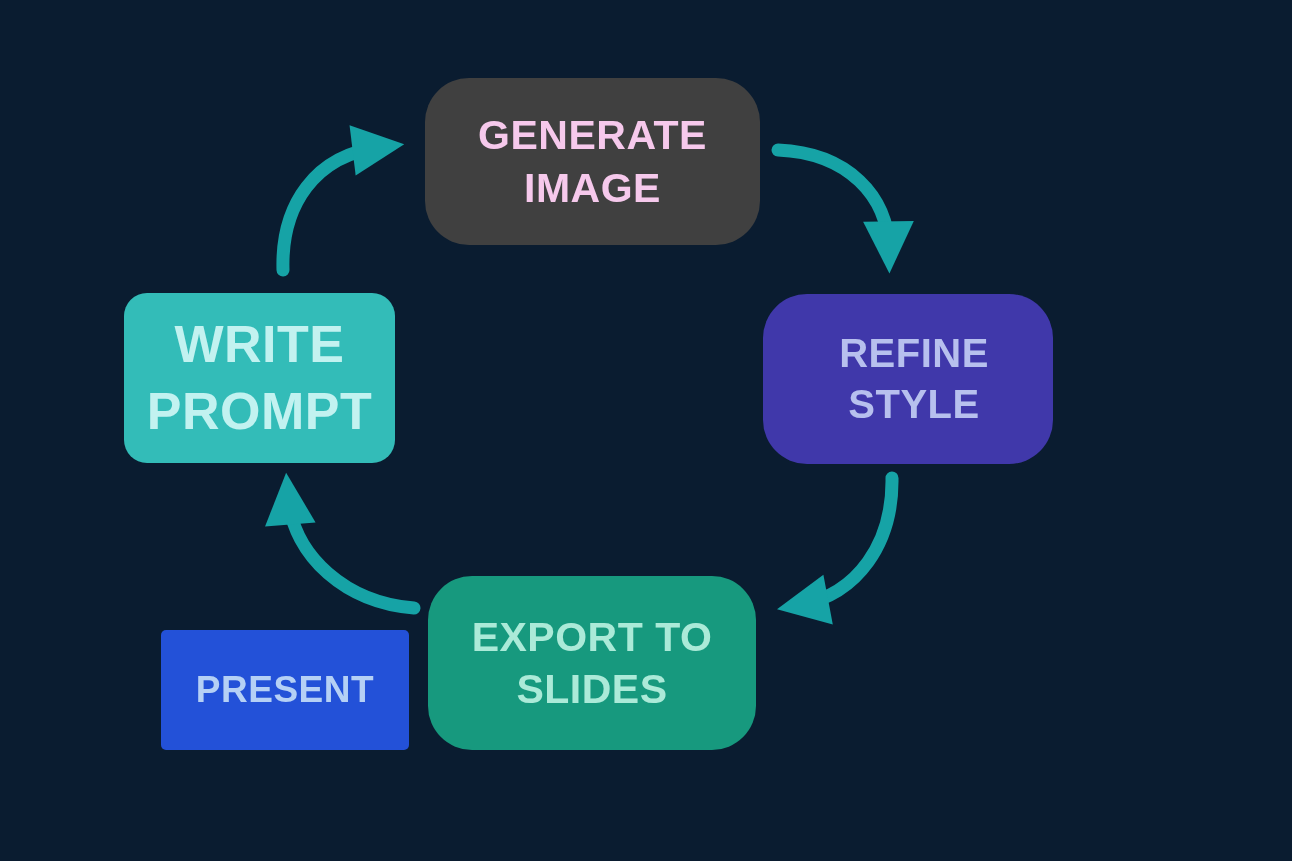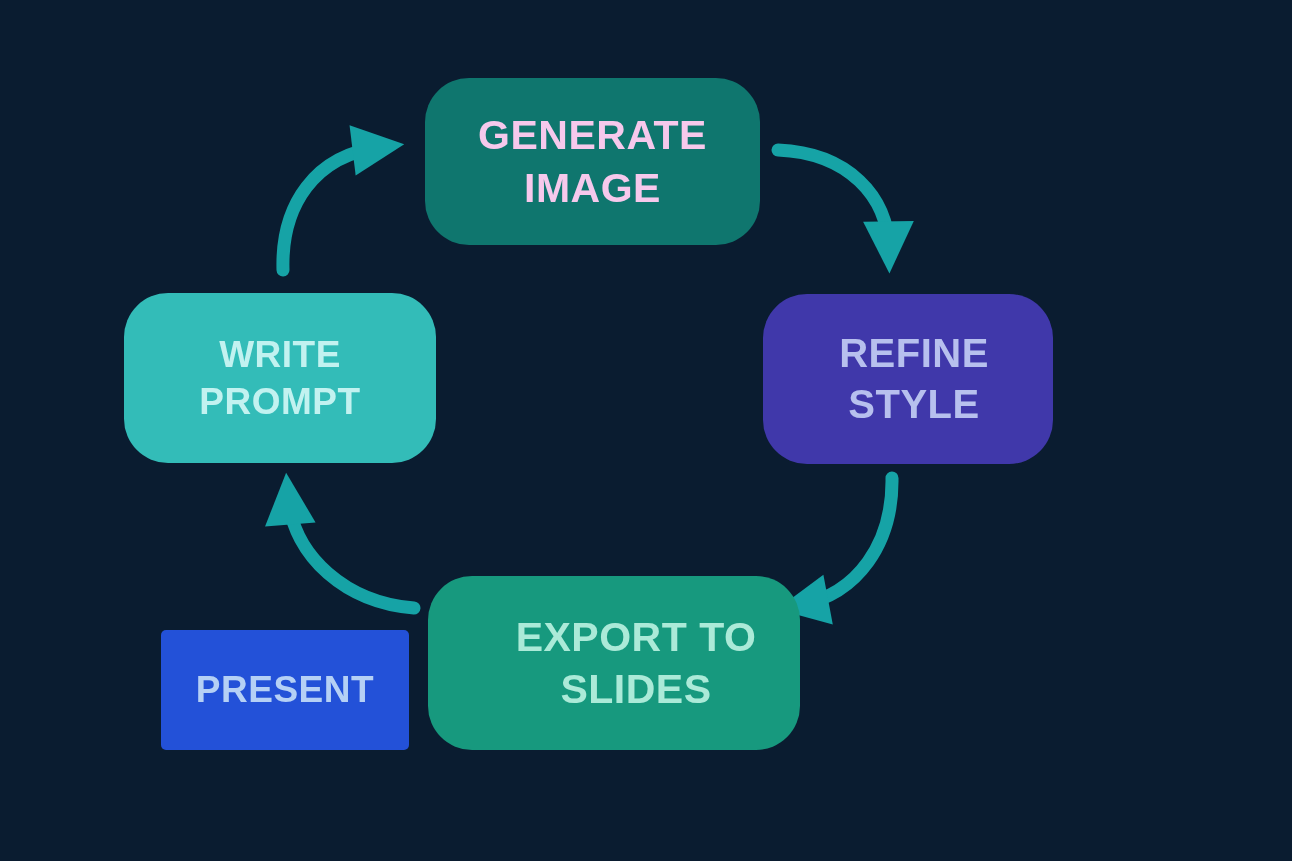--- a/index.html
+++ b/index.html
@@ -39,22 +39,22 @@
     border-radius: 44px;
     font-weight: 700;
     line-height: 1.28;
     letter-spacing: 0.5px;
   }
   .node .label {
     white-space: pre-line;
   }
   .node-generate   { left: 425px; top: 78px;  width: 335px; height: 167px; font-size: 41px; }
   .node-refine     { left: 763px; top: 294px; width: 278px; height: 170px; font-size: 40px; padding-left: 12px; }
-  .node-write      { left: 124px; top: 293px; width: 312px; height: 170px; font-size: 37px; }
-  .node-export     { left: 428px; top: 576px; width: 328px; height: 174px; font-size: 41px; padding-left: 44px; }
+  .node-write      { left: 124px; top: 293px; width: 271px; height: 170px; font-size: 52px; border-radius: 23px; }
+  .node-export     { left: 428px; top: 576px; width: 328px; height: 174px; font-size: 41px; }
   .node-present    { left: 161px; top: 630px; width: 248px; height: 120px; font-size: 37px; border-radius: 5px; }
 </style>
 </head>
 <body style="background-color: rgb(10, 28, 48);">
 
 <div class="canvas">
 
   <svg class="arrows" viewBox="0 0 1292 861" xmlns="http://www.w3.org/2000/svg">
     <defs>
       <marker id="arrowhead" markerUnits="strokeWidth" markerWidth="4.4" markerHeight="4.4" refX="2.4" refY="2.2" orient="auto">
@@ -64,21 +64,21 @@
 
     <path class="flow" marker-end="url(#arrowhead)" d="M 283 270 C 281 205 315 155 381 147" style="stroke: rgb(22, 163, 166);"></path>
 
     <path class="flow" marker-end="url(#arrowhead)" d="M 778 150 C 848 153 888 196 889 250" style="stroke: rgb(22, 163, 166);"></path>
 
     <path class="flow" marker-end="url(#arrowhead)" d="M 892 478 C 893 543 858 594 800 605" style="stroke: rgb(22, 163, 166);"></path>
 
     <path class="flow" marker-end="url(#arrowhead)" d="M 414 608 C 348 603 293 558 288 496" style="stroke: rgb(22, 163, 166);"></path>
   </svg>
 
-  <div class="node node-generate" style="background-color: #0f766e; color: rgb(246, 201, 236);">
+  <div class="node node-generate" style="background-color: #404040; color: rgb(246, 201, 236);">
     <span class="label">GENERATE
 IMAGE</span>
   </div>
 
   <div class="node node-refine" style="background-color: rgb(64, 56, 170); color: rgb(183, 192, 238);">
     <span class="label">REFINE
 STYLE</span>
   </div>
 
   <div class="node node-write" style="background-color: rgb(51, 188, 184); color: rgb(194, 242, 240);">

